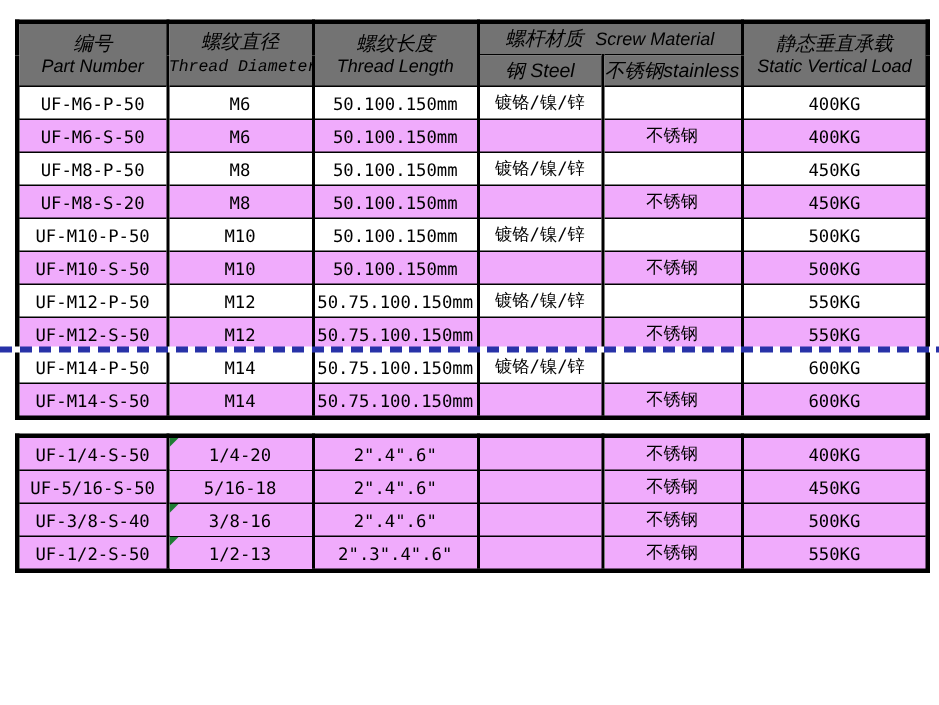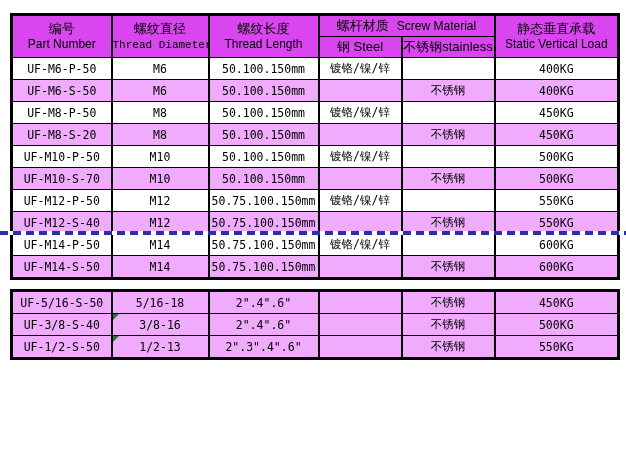--- a/index.html
+++ b/index.html
@@ -12,22 +12,22 @@
   table.spec-table{
     border-collapse:collapse;table-layout:fixed;width:607px;
     border:3px solid #000;background:#fff;
   }
   th,td{
     border:1px solid #000;border-left-width:2px;border-right-width:2px;
     padding:0;text-align:center;vertical-align:middle;
     overflow:hidden;white-space:nowrap;
   }
   thead th{
-    background:#d946ef;font-weight:normal;height:20px;
-    font-size:12px;line-height:1.25;
+    background:#737373;font-weight:normal;height:20px;
+    font-size:12px;line-height:1.25;font-style:italic;
   }
   .zh{font-size:13px;}
   .en{font-size:12px;margin-top:20px;}
   .en-mono{font-size:11px;font-family:"Liberation Mono","DejaVu Sans Mono",monospace;}
   .mat-en{margin-left:8px;}
   td{
     height:21px;font-size:11.5px;
     font-family:"DejaVu Sans Mono","Liberation Mono",monospace;
   }
   tr.shaded td{background:#f0abfc;}
@@ -121,37 +121,37 @@
         </tr>
         <tr>
           <td>UF-M10-P-50</td>
           <td>M10</td>
           <td>50.100.150mm</td>
           <td>镀铬/镍/锌</td>
           <td></td>
           <td>500KG</td>
         </tr>
         <tr class="shaded">
-          <td>UF-M10-S-70</td>
+          <td>UF-M10-S-50</td>
           <td>M10</td>
           <td>50.100.150mm</td>
           <td></td>
           <td>不锈钢</td>
           <td>500KG</td>
         </tr>
         <tr>
           <td>UF-M12-P-50</td>
           <td>M12</td>
           <td>50.75.100.150mm</td>
           <td>镀铬/镍/锌</td>
           <td></td>
           <td>550KG</td>
         </tr>
         <tr class="shaded">
-          <td>UF-M12-S-40</td>
+          <td>UF-M12-S-50</td>
           <td>M12</td>
           <td>50.75.100.150mm</td>
           <td></td>
           <td>不锈钢</td>
           <td>550KG</td>
         </tr>
         <tr>
           <td>UF-M14-P-50</td>
           <td>M14</td>
           <td>50.75.100.150mm</td>
@@ -176,20 +176,28 @@
     <colgroup>
       <col style="width:100px">
         <col style="width:97px">
         <col style="width:110px">
       <col style="width:83px">
         <col style="width:93px">
         <col style="width:124px">
     </colgroup>
     <tbody>
         <tr class="shaded">
+          <td>UF-1/4-S-50</td>
+          <td style="position: relative;">1/4-20<span class="flag"></span></td>
+          <td>2".4".6"</td>
+          <td></td>
+          <td>不锈钢</td>
+          <td>400KG</td>
+        </tr>
+        <tr class="shaded">
           <td>UF-5/16-S-50</td>
           <td>5/16-18</td>
           <td>2".4".6"</td>
           <td></td>
           <td>不锈钢</td>
           <td>450KG</td>
         </tr>
         <tr class="shaded">
           <td>UF-3/8-S-40</td>
           <td style="position: relative;">3/8-16<span class="flag"></span></td>

